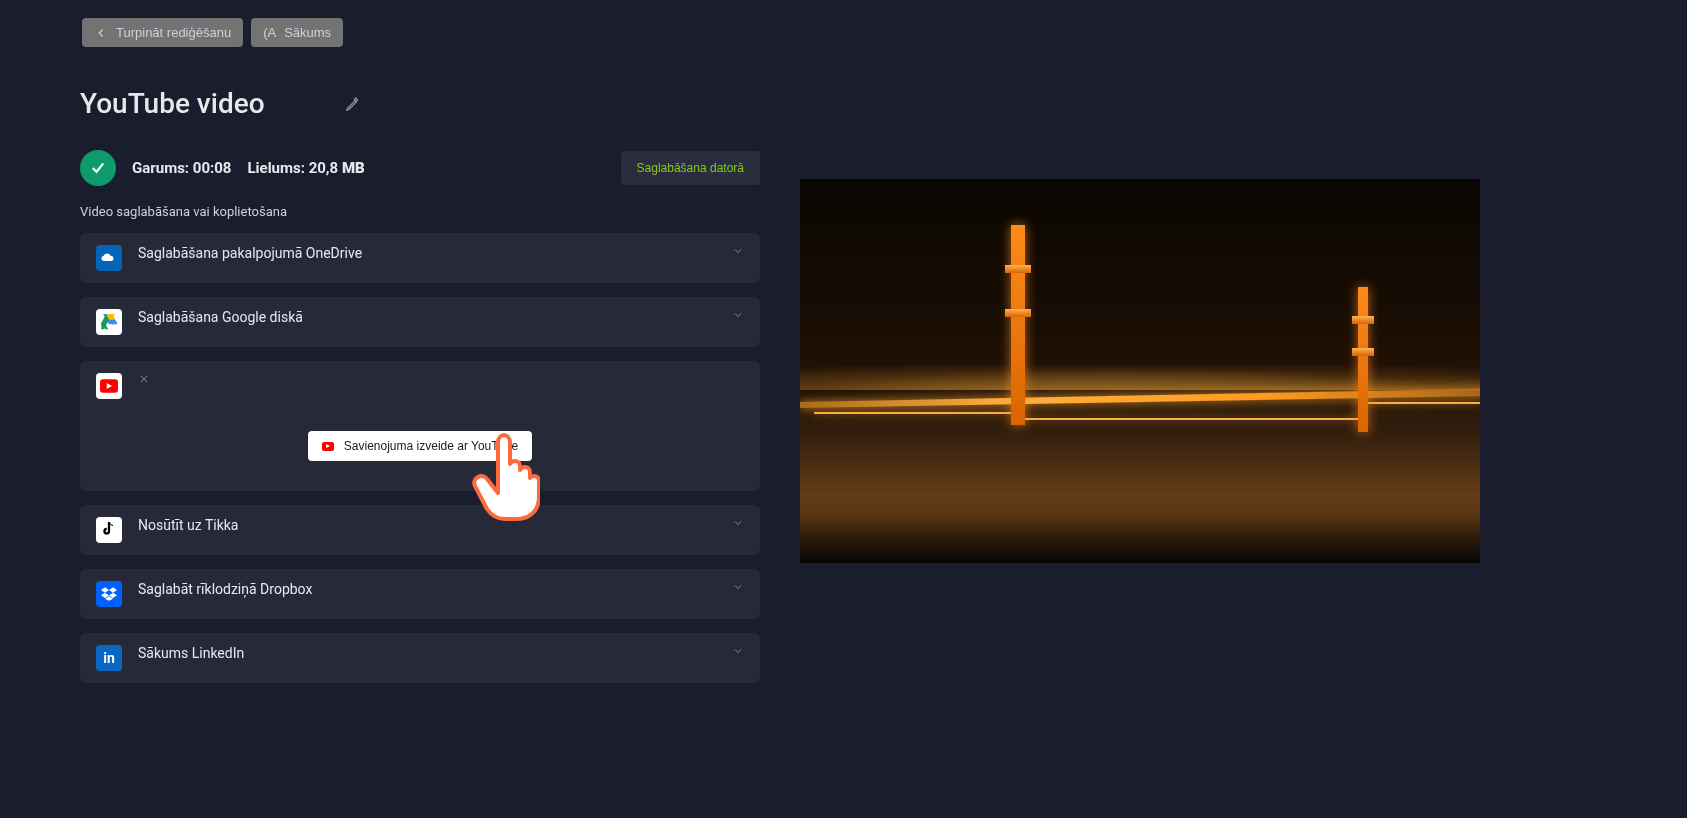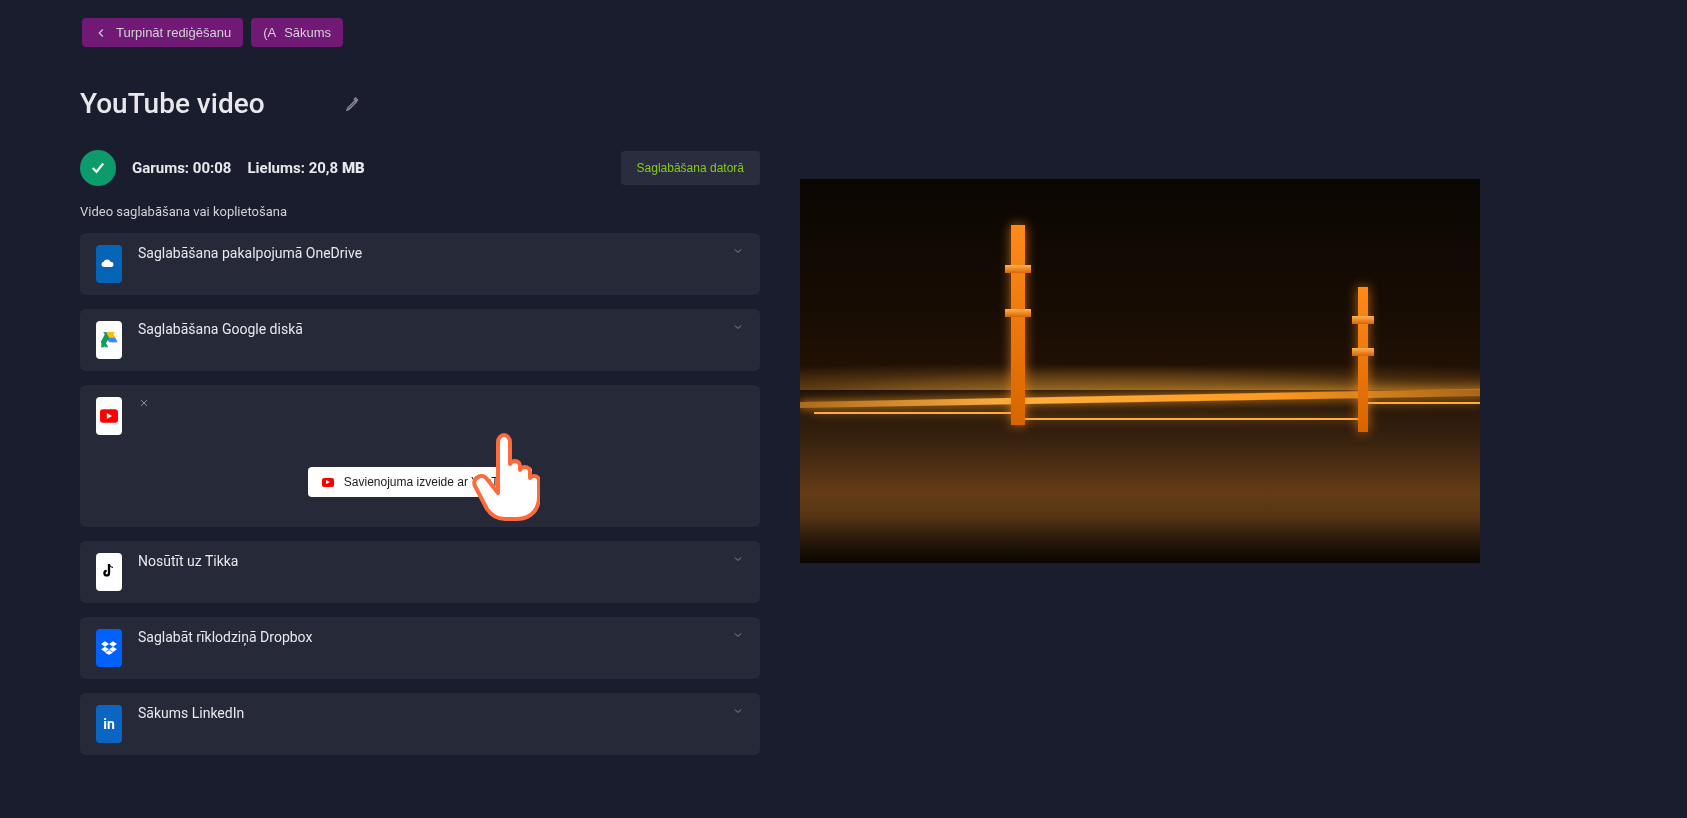--- a/index.html
+++ b/index.html
@@ -10,21 +10,21 @@
     width: 1687px;
     height: 818px;
     overflow: hidden;
   }
   .topbar {
     display: flex;
     gap: 8px;
     padding: 18px 0 0 82px;
   }
   .top-btn {
-    background: #701a75;
+    background: #737373;
     color: #d0d0d6;
     border: none;
     border-radius: 4px;
     padding: 7px 12px;
     font-size: 13px;
     display: flex;
     align-items: center;
     gap: 8px;
     cursor: pointer;
   }
@@ -95,21 +95,21 @@
     margin-bottom: 14px;
     overflow: hidden;
   }
   .option-header {
     display: flex;
     padding: 12px 16px;
     gap: 16px;
     cursor: pointer;
   }
   .option-header .icon-box {
-    width: 26px; height: 38px;
+    width: 26px; height: 26px;
     border-radius: 4px;
     display: flex;
     align-items: center;
     justify-content: center;
     flex-shrink: 0;
   }
   .option-label { font-size: 14px; color: #e8e8ec; flex: 1; }
   .chevron {
     width: 12px; height: 12px;
     stroke: #8a8a94; stroke-width: 2; fill: none;

